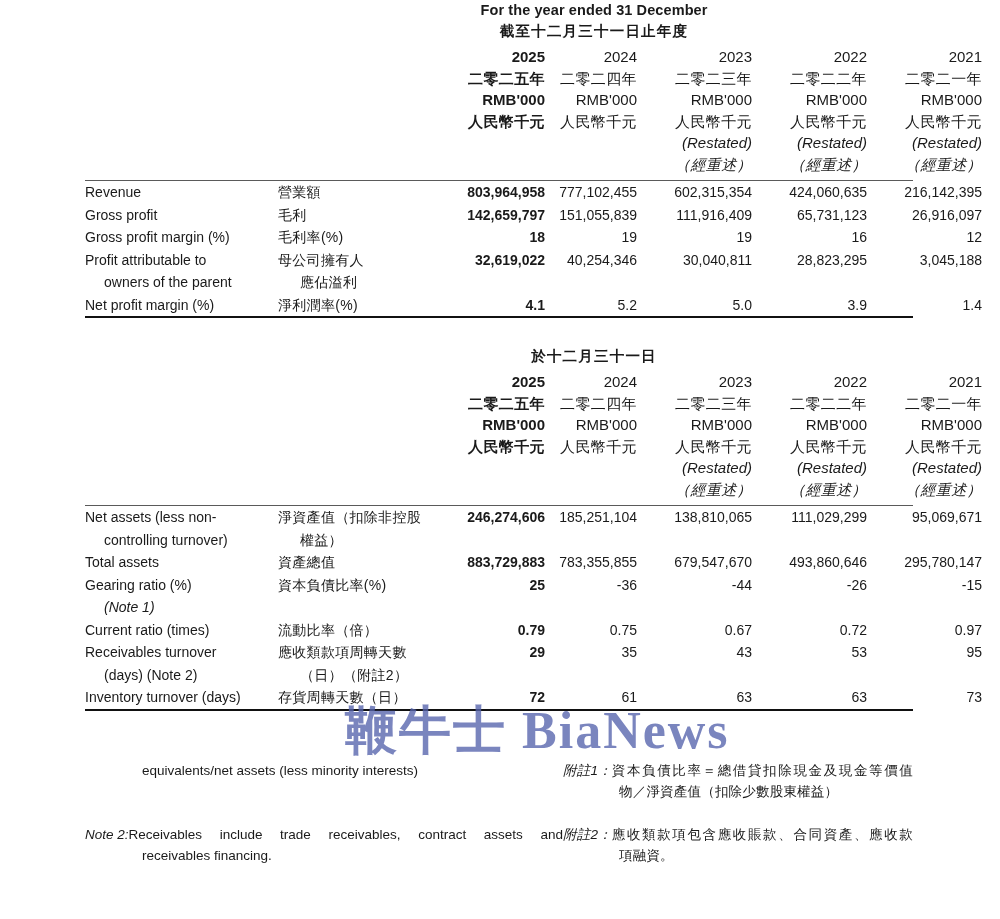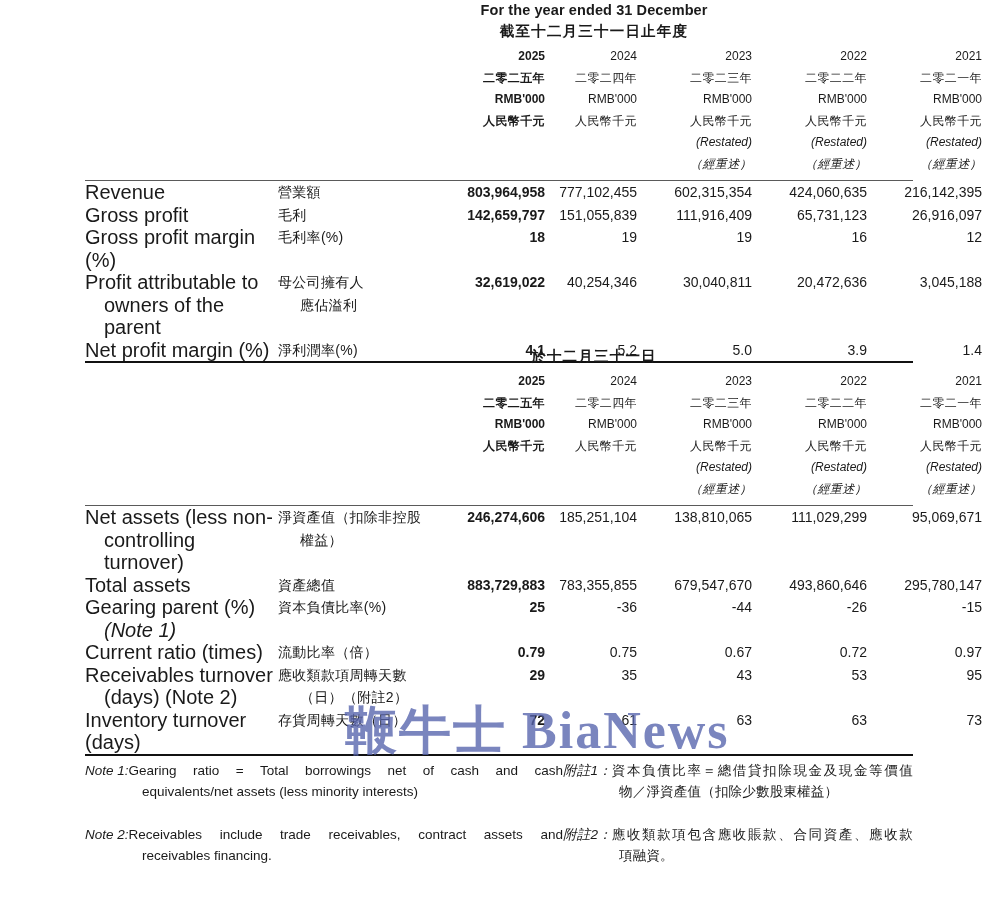--- a/index.html
+++ b/index.html
@@ -53,21 +53,21 @@
   
   .col-head {
     display: flex;
     margin-top: 4px;
   }
   .col-head .spacer { width: 368px; flex: 0 0 368px; }
   .col-head .chcol {
     flex: 0 0 92px;
     width: 92px;
     text-align: right;
-    font-size: 12px;
+    font-size: 15px;
     line-height: 21.5px;
     white-space: nowrap;
   }
   .col-head .chcol.wide { flex: 0 0 115px; width: 115px; }
   .col-head .chcol .zh { letter-spacing: .4px; }
   .col-head .chcol .restated {
     font-style: italic;
   }
   .col-head .chcol.current { font-weight: bold; }
 
@@ -80,21 +80,21 @@
   }
 
   .rows { }
   .drow {
     display: flex;
     align-items: flex-start;
   }
   .drow .lab-en {
     flex: 0 0 193px;
     width: 193px;
-    font-size: 20px;
+    font-size: 14px;
     line-height: 22.5px;
   }
   .drow .lab-zh {
     flex: 0 0 175px;
     width: 175px;
     font-size: 14px;
     line-height: 22.5px;
     letter-spacing: .3px;
   }
   .drow .val {
@@ -258,21 +258,21 @@
         <div class="val wide">16</div>
         <div class="val wide">12</div>
       </div>
 
       <div class="drow">
         <div class="lab-en">Profit attributable to</div>
         <div class="lab-zh">母公司擁有人</div>
         <div class="val current">32,619,022</div>
         <div class="val">40,254,346</div>
         <div class="val wide">30,040,811</div>
-        <div class="val wide">20,472,636</div>
+        <div class="val wide">28,823,295</div>
         <div class="val wide">3,045,188</div>
       </div>
 
       <div class="drow">
         <div class="lab-en"><span class="indent">owners of the parent</span></div>
         <div class="lab-zh"><span class="indent-zh">應佔溢利</span></div>
         <div class="val current"></div>
         <div class="val"></div>
         <div class="val wide"></div>
         <div class="val wide"></div>
@@ -377,21 +377,21 @@
         <div class="lab-en">Total assets</div>
         <div class="lab-zh">資產總值</div>
         <div class="val current">883,729,883</div>
         <div class="val">783,355,855</div>
         <div class="val wide">679,547,670</div>
         <div class="val wide">493,860,646</div>
         <div class="val wide">295,780,147</div>
       </div>
 
       <div class="drow">
-        <div class="lab-en">Gearing parent (%)</div>
+        <div class="lab-en">Gearing ratio (%)</div>
         <div class="lab-zh">資本負債比率(%)</div>
         <div class="val current">25</div>
         <div class="val">-36</div>
         <div class="val wide">-44</div>
         <div class="val wide">-26</div>
         <div class="val wide">-15</div>
       </div>
 
       <div class="drow">
         <div class="lab-en"><span class="indent ital">(Note 1)</span></div>
@@ -448,24 +448,20 @@
   </div>
 
   <div class="watermark">
     <span class="wm-zh">鞭牛士 BiaNews</span>
   </div>
 
   <div class="notes">
 
     <div class="note-block">
       <div class="note-col-left">
-        <div class="note-line">
-          <span class="note-tag">Note 1:</span>
-          <span class="note-body">Gearing ratio = Total borrowings net of cash and cash</span>
-        </div>
         <div class="note-line note-indent-en">
           <span class="note-body last">equivalents/net assets (less minority interests)</span>
         </div>
       </div>
       <div class="note-col-right">
         <div class="note-line">
           <span class="note-tag zh">附註1：</span>
           <span class="note-body note-zh">資本負債比率＝總借貸扣除現金及現金等價值</span>
         </div>
         <div class="note-line note-indent-zh">

